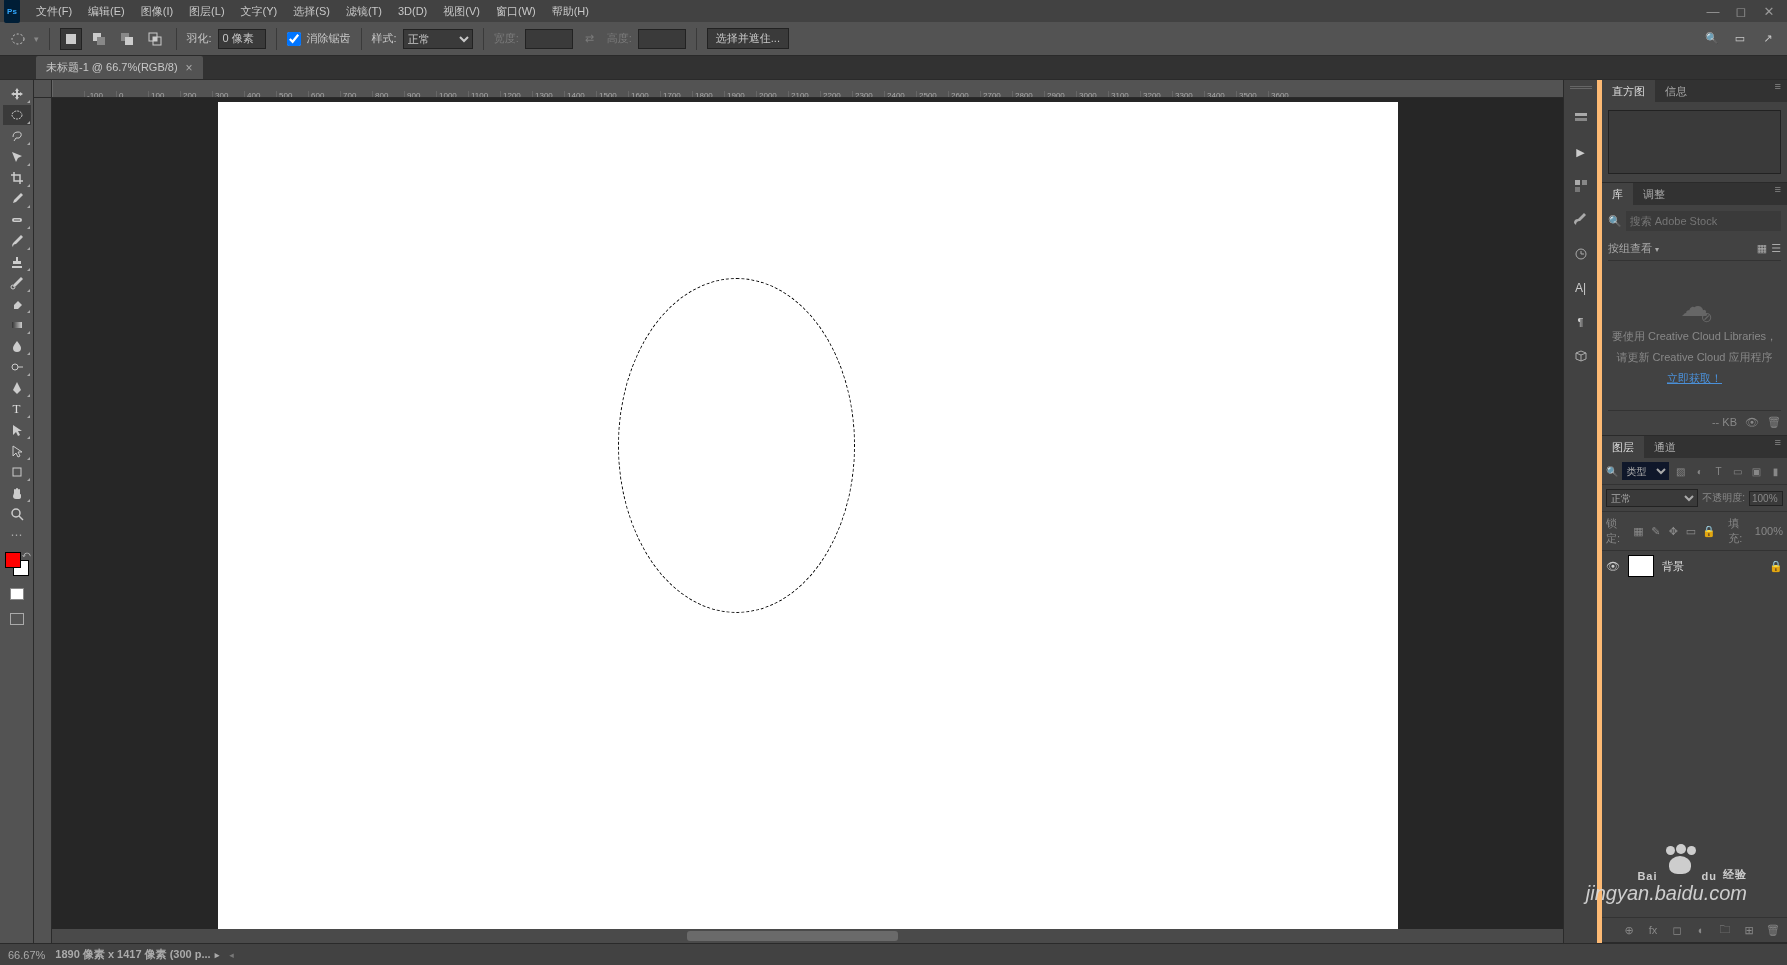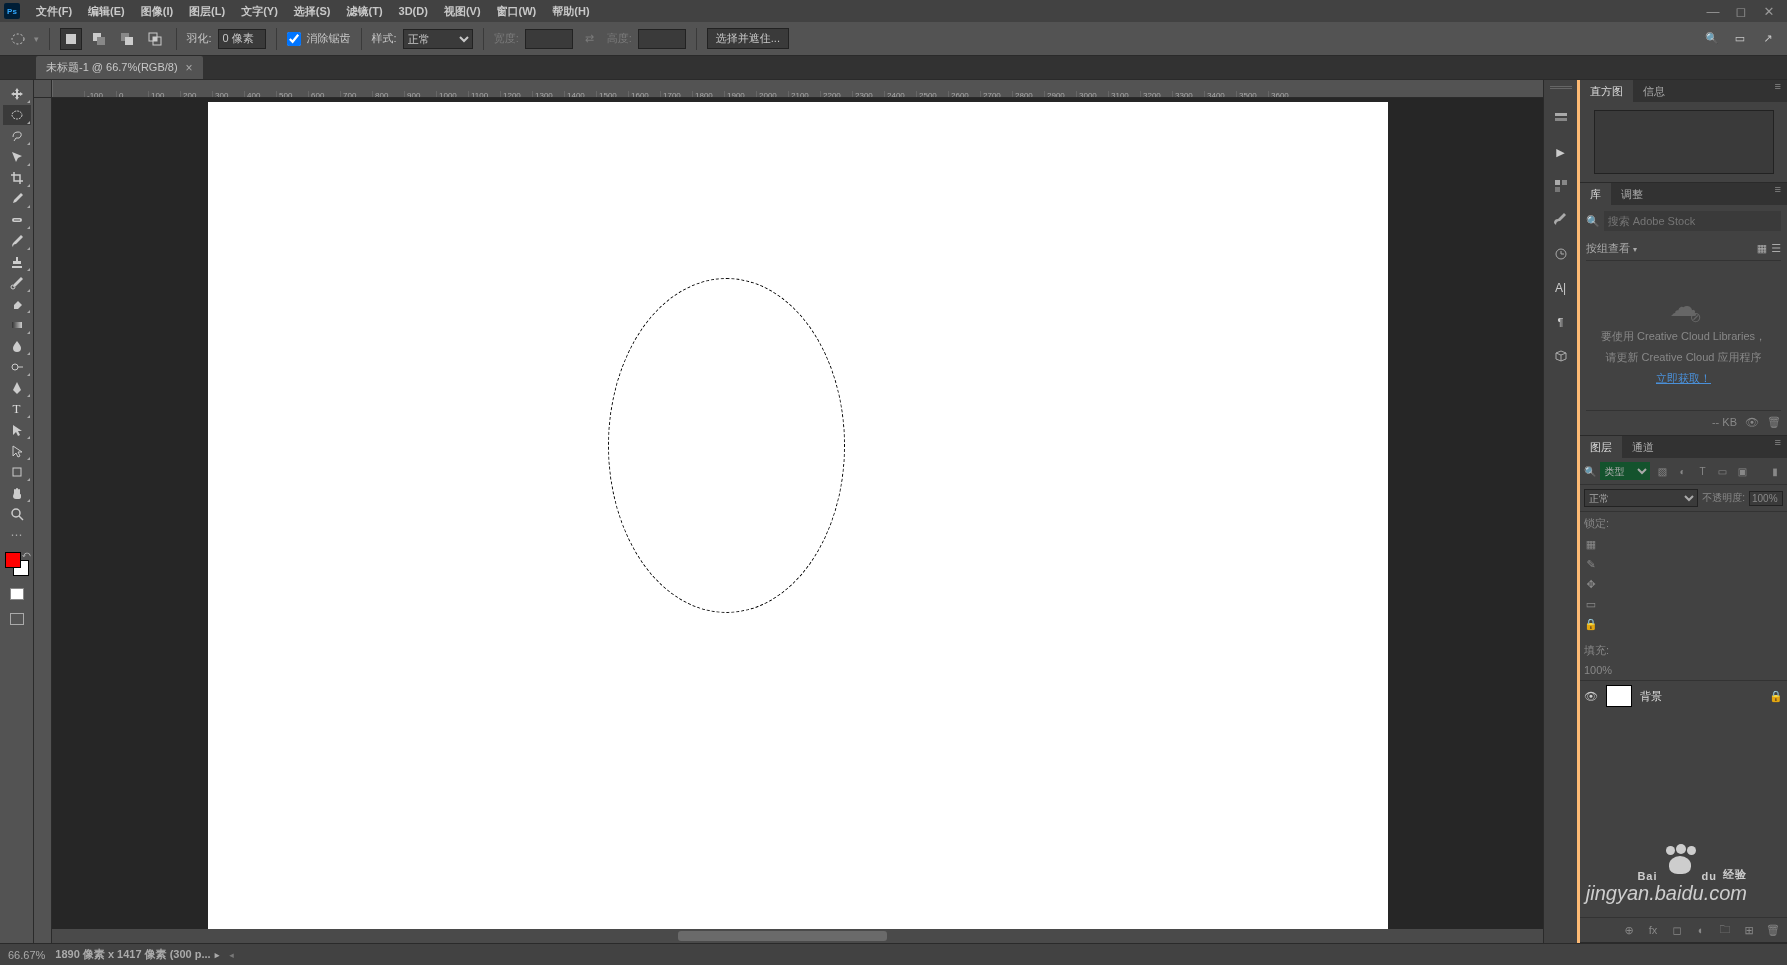--- a/index.html
+++ b/index.html
@@ -1,21 +1,21 @@
 <!DOCTYPE html>
 <html><head>
 <meta charset="utf-8">
 <style>
 * { margin: 0; padding: 0; box-sizing: border-box; font-family: "Microsoft YaHei", Arial, sans-serif; font-size: 11px; }
 body { background: #323232; color: #c8c8c8; overflow: hidden; width: 1787px; height: 965px; position: relative; }
 
 
 .titlebar { height: 22px; background: #424242; display: flex; align-items: center; padding: 0 4px; }
-.titlebar .ps-icon { width: 16px; height: 16px; background: #001e36; color: #31a8ff; display: flex; align-items: center; justify-content: center; font-size: 8px; font-weight: bold; border-radius: 2px; margin-right: 8px; }
-.titlebar .menu-item { padding: 0 8px; color: #c8c8c8; cursor: pointer; line-height: 22px; font-weight: bold; }
+.titlebar .ps-icon { width: 16px; height: 24px; background: #001e36; color: #31a8ff; display: flex; align-items: center; justify-content: center; font-size: 8px; font-weight: bold; border-radius: 2px; margin-right: 8px; }
+.titlebar .menu-item { padding: 0 8px; color: #c8c8c8; cursor: pointer; line-height: 22px; }
 .titlebar .spacer { flex: 1; }
 .titlebar .win-btn { width: 28px; text-align: center; color: #999; cursor: pointer; font-size: 13px; }
 
 
 .optionsbar { height: 34px; background: #535353; display: flex; align-items: center; padding: 0 8px; border-bottom: 1px solid #2a2a2a; gap: 6px; }
 .optionsbar .tool-ind { width: 20px; height: 20px; display: flex; align-items: center; justify-content: center; }
 .optionsbar .sep { width: 1px; height: 22px; background: #3a3a3a; margin: 0 4px; }
 .optionsbar .iconbtn { width: 22px; height: 22px; display: flex; align-items: center; justify-content: center; background: #535353; border: 1px solid transparent; cursor: pointer; }
 .optionsbar .iconbtn.active { background: #3a3a3a; border-color: #222; }
 .optionsbar label { color: #c8c8c8; }
@@ -61,21 +61,21 @@
 .scroll-h-track { position: absolute; left: 18px; right: 0; bottom: 0; height: 14px; background: #4a4a4a; }
 .scroll-h-thumb { position: absolute; height: 10px; top: 2px; background: #6a6a6a; border-radius: 3px; }
 
 
 .rightwrap { display: flex; }
 .iconstrip { width: 34px; background: #424242; border-left: 1px solid #2a2a2a; display: flex; flex-direction: column; align-items: center; padding-top: 6px; gap: 14px; }
 .iconstrip .grab { width: 22px; height: 4px; display: flex; flex-direction: column; gap: 1px; margin-bottom: 4px; }
 .iconstrip .grab div { height: 1px; background: #666; }
 .iconstrip .ic { width: 20px; height: 20px; display: flex; align-items: center; justify-content: center; color: #ccc; cursor: pointer; }
 
-.rightpanels { width: 210px; background: #424242; border-left: 3px solid #fdba74; display: flex; flex-direction: column; }
+.rightpanels { width: 190px; background: #424242; border-left: 5px solid #fdba74; display: flex; flex-direction: column; }
 .panel { border-bottom: 1px solid #2a2a2a; }
 .panel-tabs { display: flex; height: 22px; background: #323232; }
 .panel-tabs .ptab { padding: 4px 10px; color: #aaa; cursor: pointer; }
 .panel-tabs .ptab.active { background: #424242; color: #ddd; }
 .panel-tabs .spacer { flex: 1; }
 .panel-tabs .menu { padding: 0 6px; color: #888; cursor: pointer; }
 
 .histogram-body { height: 80px; padding: 6px; display: flex; justify-content: center; align-items: center; }
 .histogram-box { width: 180px; height: 64px; background: #3a3a3a; border: 1px solid #222; }
 
@@ -85,27 +85,27 @@
 .lib-viewrow { display: flex; align-items: center; justify-content: space-between; color: #aaa; margin-bottom: 4px; padding: 4px 0; border-bottom: 1px solid #333; }
 .lib-viewrow .vicons { display: flex; gap: 4px; }
 .lib-content { flex: 1; display: flex; flex-direction: column; align-items: center; justify-content: center; text-align: center; color: #888; font-size: 10px; gap: 6px; }
 .lib-content .cloud-ic { font-size: 28px; color: #666; position: relative; }
 .lib-content a { color: #4a90d9; text-decoration: underline; cursor: pointer; text-align: center; }
 .lib-footer { display: flex; justify-content: flex-end; align-items: center; gap: 8px; color: #888; padding-top: 4px; border-top: 1px solid #333; font-size: 9px; }
 .lib-footer .ic { width: 14px; height: 14px; display: flex; align-items: center; justify-content: center; color: #888; }
 
 .layers-body { flex: 1; display: flex; flex-direction: column; min-height: 0; }
 .layers-filter { display: flex; align-items: center; gap: 4px; padding: 4px; border-bottom: 1px solid #333; }
-.layers-filter .sel { background: #14532d; border: none; color: #aaa; height: 18px; width: 50px; font-size: 10px; }
+.layers-filter .sel { background: #0f172a; border: none; color: #aaa; height: 18px; width: 50px; font-size: 10px; }
 .layers-filter .fic { width: 16px; height: 16px; display: flex; align-items: center; justify-content: center; color: #888; font-size: 10px; cursor: pointer; }
 .layers-blend { display: flex; align-items: center; padding: 4px; gap: 4px; border-bottom: 1px solid #333; }
 .layers-blend select { background: #3a3a3a; border: 1px solid #222; color: #aaa; height: 18px; flex: 1; font-size: 10px; }
 .layers-blend .op { color: #888; font-size: 10px; }
 .layers-blend .opval { width: 34px; background: #3a3a3a; border: 1px solid #222; color: #888; font-size: 10px; padding: 1px 2px; }
-.layers-lock { display: flex; align-items: flex-start; padding: 4px; gap: 6px; border-bottom: 1px solid #333; font-size: 10px; color: #888; flex-direction: column; }
+.layers-lock { display: flex; align-items: center; padding: 4px; gap: 6px; border-bottom: 1px solid #333; font-size: 10px; color: #888; }
 .layers-lock .lic { width: 14px; height: 14px; display: flex; align-items: center; justify-content: center; color: #888; }
 .layers-list { flex: 1; overflow: auto; }
 .layer-row { display: flex; align-items: center; height: 30px; padding: 0 4px; gap: 8px; }
 .layer-row .eye { width: 14px; text-align: center; color: #ccc; cursor: pointer; }
 .layer-row .thumb { width: 26px; height: 22px; background: #fff; border: 1px solid #000; }
 .layer-row .name { flex: 1; color: #ddd; }
 .layer-row .lock { color: #999; }
 
 .layers-footer { display: flex; justify-content: flex-end; gap: 8px; padding: 4px 6px; border-top: 1px solid #333; }
 .layers-footer .ic { width: 16px; height: 16px; color: #888; display: flex; align-items: center; justify-content: center; font-size: 11px; cursor: pointer; }

